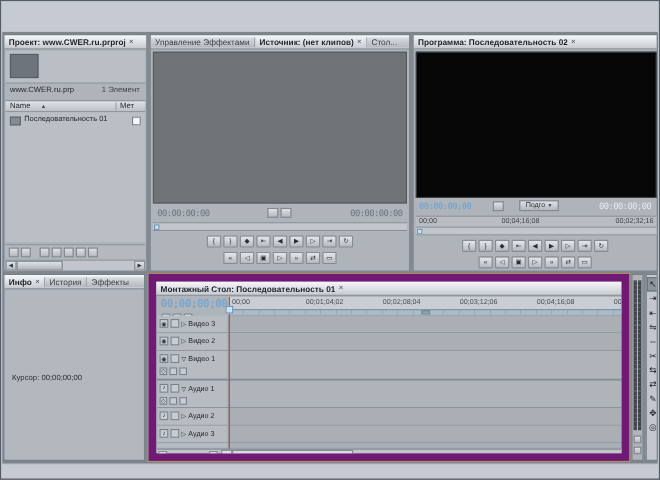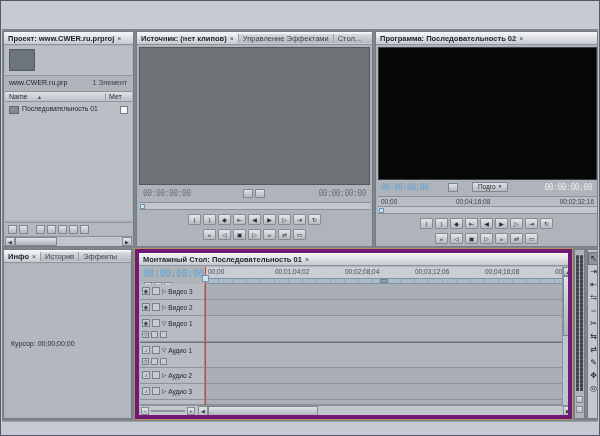--- a/index.html
+++ b/index.html
@@ -103,26 +103,26 @@
     </div>
     <div style="position:absolute;left:1px;top:204px;width:127px;height:10px;background:#c2c6cc;border-top:1px solid #8d939b;">
       <span class="sb-arrow" style="position:absolute;left:0;top:0;width:10px;height:9px;">◀</span>
       <span class="sb-thumb" style="position:absolute;left:10px;top:0;width:42px;height:9px;"></span>
       <span class="sb-arrow" style="position:absolute;right:0;top:0;width:10px;height:9px;">▶</span>
     </div>
   </div>
 
   <div class="panel" style="left:135px;top:30px;width:237px;height:216px;">
     <div class="phead">
+      <span class="tab inactive">
+        <span>Управление Эффектами</span>
+      </span>
       <span class="tab">
         <span style="font-weight:bold;">Источник: (нет клипов)</span>
         <span class="tabx">×</span>
-      </span>
-      <span class="tab inactive">
-        <span>Управление Эффектами</span>
       </span>
       <span class="tab inactive" style="border-right:none;flex:1;">
         <span>Стол...</span>
       </span>
     </div>
     <div class="video-area" style="left:2px;top:15px;width:231px;height:138px;"></div>
     <span class="tc tcgray" style="position:absolute;left:6px;top:157px;font-size:8px;">00:00:00:00</span>
     <span class="ib" style="position:absolute;left:106px;top:157px;width:10px;height:9px;"></span>
     <span class="ib" style="position:absolute;left:118px;top:157px;width:10px;height:9px;"></span>
     <span class="tc tcgray" style="position:absolute;right:6px;top:157px;font-size:8px;">00:00:00:00</span>
@@ -207,21 +207,21 @@
       </span>
       <span class="tab inactive" style="border-right:none;flex:1;">
         <span>Эффекты</span>
       </span>
     </div>
     <div style="position:absolute;left:1px;top:14px;right:1px;bottom:1px;background:#b2b8be;">
       <span style="position:absolute;left:6px;top:76px;font-size:7px;color:#2a2e33;">Курсор:  00;00;00;00</span>
     </div>
   </div>
 
-  <div class="panel" style="left:134px;top:248px;width:437px;height:170px;border:4px solid #701a75;box-shadow:0 0 0 1px rgba(224,154,53,0.55);">
+  <div class="panel" style="left:134px;top:248px;width:437px;height:170px;border:7px solid #701a75;box-shadow:0 0 0 1px rgba(224,154,53,0.55);">
     <div class="phead">
       <span class="tab" style="border-right:none;flex:1;">
         <span style="font-weight:bold;overflow:hidden;">Монтажный Стол: Последовательность 01</span>
         <span class="tabx">×</span>
       </span>
     </div>
 
     <span class="tc tcblue" style="position:absolute;left:4px;top:15px;font-size:10px;">00;00;00;00</span>
     <span class="ib" style="position:absolute;left:5px;top:29px;width:8px;height:8px;"></span>
     <span class="ib" style="position:absolute;left:15px;top:29px;width:8px;height:8px;"></span>

